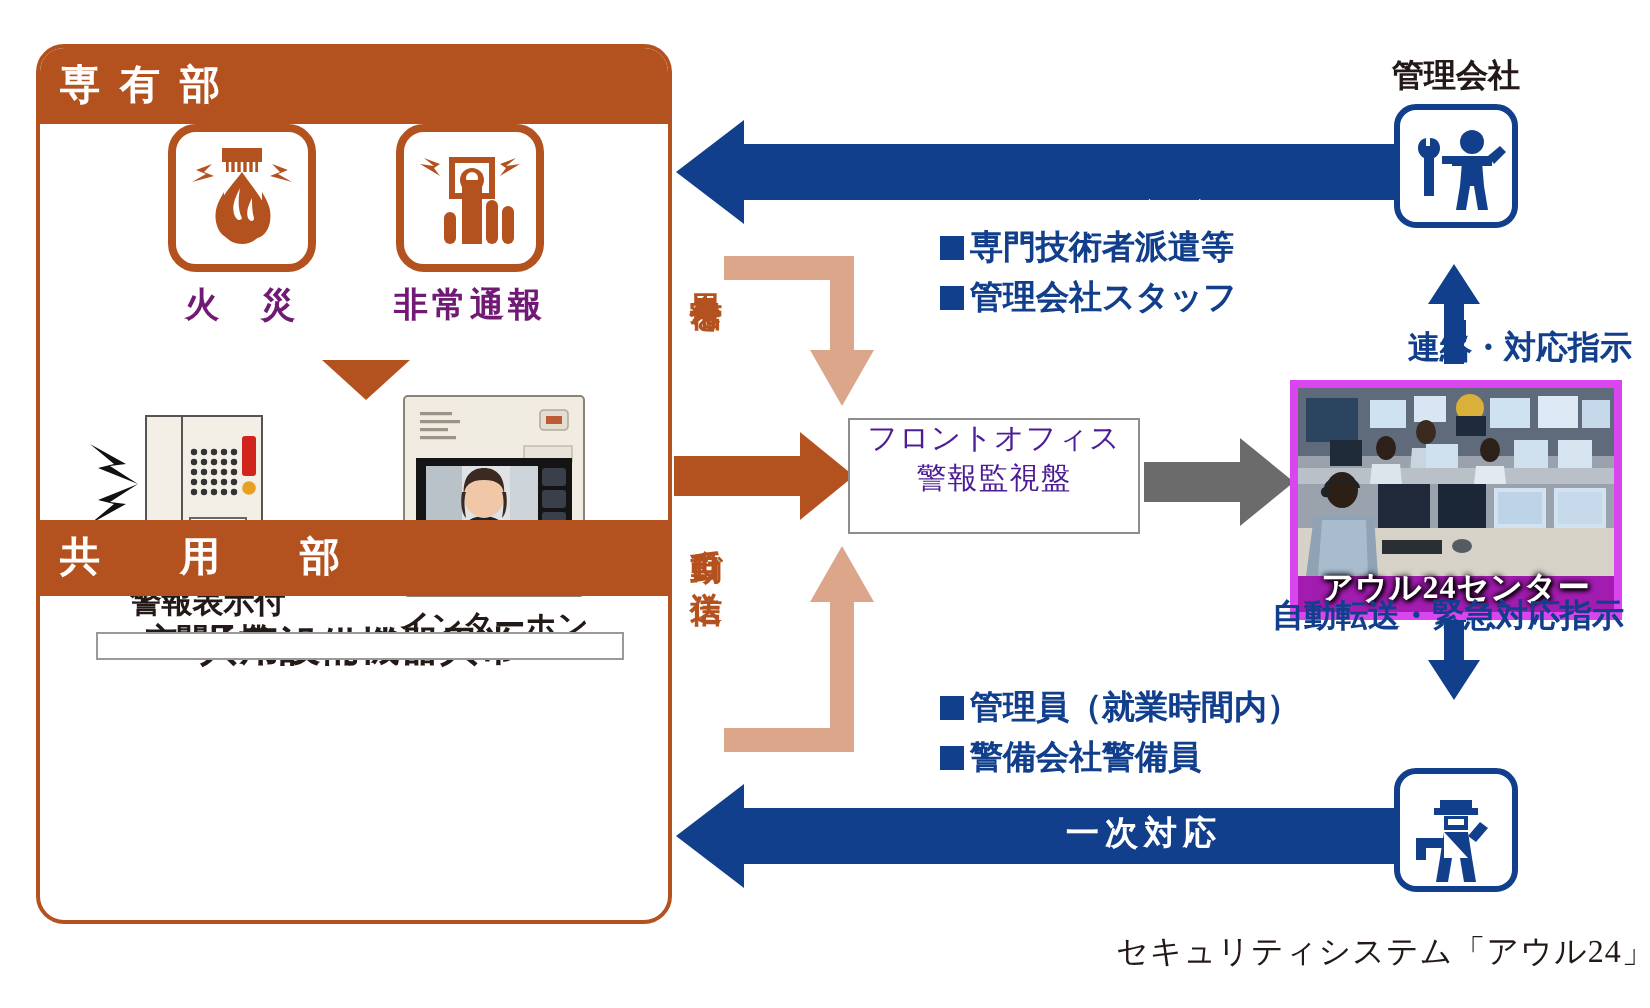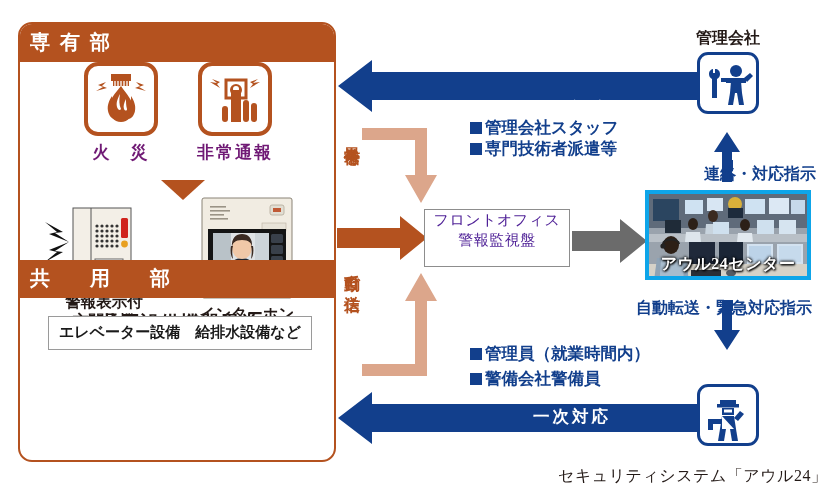--- a/index.html
+++ b/index.html
@@ -84,22 +84,22 @@
   }
 
   
   .bluetile{
     position:absolute;width:62px;height:62px;border:3px solid #123f8c;border-radius:11px;
     background:#fff;box-sizing:border-box;
   }
 
   
   #owl-center{
-    left:645px;top:190px;width:166px;height:90px;
-    border:4px solid #0ea5e9;box-sizing:border-box;overflow:hidden;background:#a21caf;
+    left:645px;top:190px;width:166px;height:120px;
+    border:4px solid #d946ef;box-sizing:border-box;overflow:hidden;background:#a21caf;
   }
   #owl-caption{
     position:absolute;left:0;bottom:0;width:100%;text-align:center;
     color:#ffffff;font-size:16px;font-weight:700;letter-spacing:0.5px;
     text-shadow:0 0 3px #000,0 0 3px #000,1px 1px 2px #000;
     padding-bottom:1px;
   }
 
   
   #caption{
@@ -296,40 +296,39 @@
       <div class="dev-label" style="margin-top:4px;">
         <div>インターホン</div>
       </div>
     </div>
 
     <div id="band-common" class="band">共　用　部</div>
 
     <div id="common-sub" class="abs">共用設備機器異常</div>
 
     <div id="common-box" class="abs">
-      <div class="l2">エレベーター設備　給排水設備など</div>
     </div>
   </div>
 
   <div class="abs vtext" style="left:344px;top:134px;">異常信号を</div>
   <div class="abs vtext" style="left:344px;top:262px;">自動で送信</div>
 
   <div id="front-office" class="abs">
     <div>フロントオフィス</div>
     <div>警報監視盤</div>
   </div>
 
   <div class="arrow-label" style="left:462px;top:74px;width:220px;margin-top:24px;">二次対応</div>
 
   <div class="abs" style="left:470px;top:113px;">
+    <div class="bullet-line">
+      <span class="sq"></span><span>専門技術者派遣等</span>
+    </div>
     <div class="bullet-line" style="margin-top:4px;">
       <span class="sq"></span><span>管理会社スタッフ</span>
-    </div>
-    <div class="bullet-line">
-      <span class="sq"></span><span>専門技術者派遣等</span>
     </div>
   </div>
 
   <div class="abs" style="left:470px;top:343px;">
     <div class="bullet-line">
       <span class="sq"></span><span>管理員（就業時間内）</span>
     </div>
     <div class="bullet-line" style="margin-top:4px;">
       <span class="sq"></span><span>警備会社警備員</span>
     </div>

